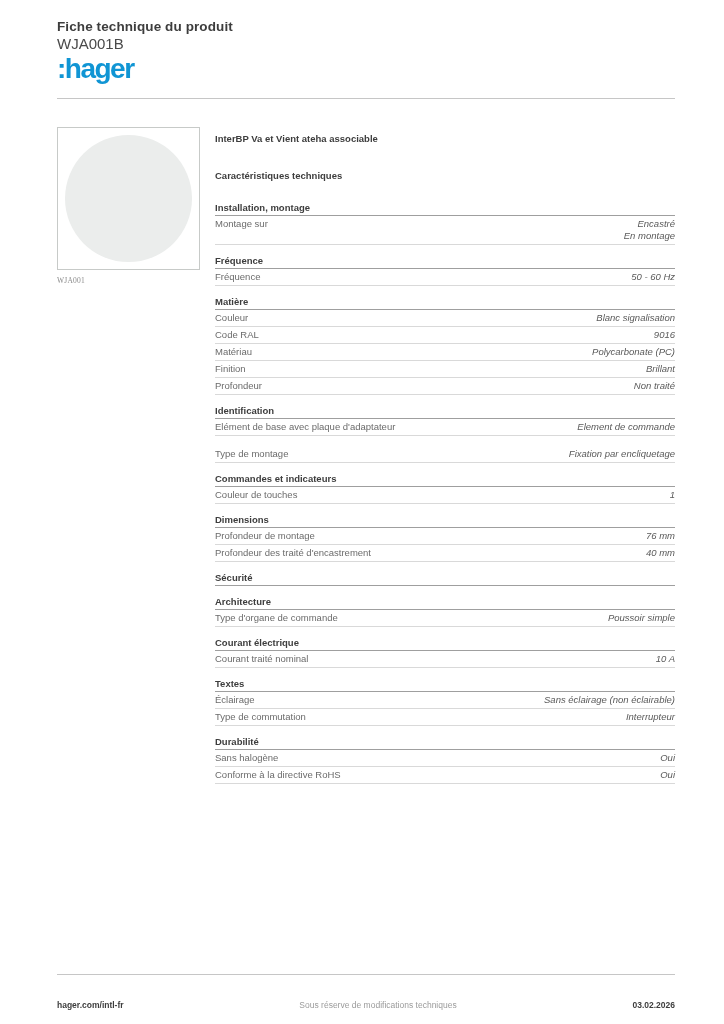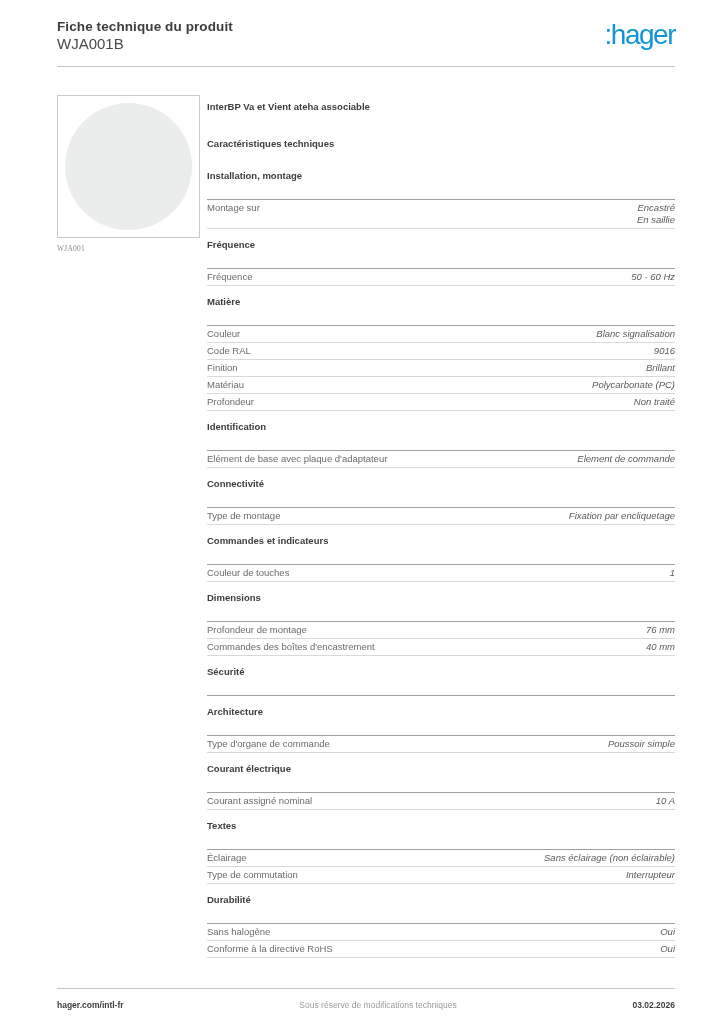--- a/index.html
+++ b/index.html
@@ -7,67 +7,67 @@
   body {
     background: #ffffff;
     font-family: "Liberation Sans", sans-serif;
     color: #3d3d3d;
     position: relative;
     overflow: hidden;
   }
   .page { padding: 18px 49px 0 57px; height: 100%; position: relative; }
 
   
-  .header { display: flex; justify-content: space-between; align-items: flex-start; }
+  .header { display: flex; justify-content: space-between; align-items: flex-start; flex-direction: column; }
   .header-left { }
   .page-title { font-size: 13.5px; font-weight: bold; color: #3d3d3d; line-height: 17px; letter-spacing: 0.1px; }
   .product-code { font-size: 15px; color: #4a4a4a; line-height: 16px; margin-top: 1px; }
-  .logo { font-size: 28px; font-weight: normal; color: #1095d4; letter-spacing: -1.5px; line-height: 30px; margin-top: 2px; text-align: right; }
+  .logo { font-size: 28px; font-weight: bold; color: #1095d4; letter-spacing: -1.5px; line-height: 30px; margin-top: 2px; text-align: right; }
   .header-rule { border-bottom: 1px solid #c6c6c6; margin-top: 14px; }
 
   
   .main { display: flex; margin-top: 28px; }
   .left-col { width: 143px; flex: 0 0 143px; }
   .image-frame {
     width: 143px; height: 143px;
     border: 1px solid #c7cac8;
     display: flex; align-items: center; justify-content: center;
     background: #ffffff;
   }
   .image-circle {
     width: 127px; height: 127px; border-radius: 50%;
     background: #ebedec;
   }
   .image-caption { font-size: 7.5px; color: #8c8c8c; margin-top: 6px; letter-spacing: 0.2px; font-family: Liberation Serif, serif; }
 
-  .right-col { flex: 1; margin-left: 7px; min-width: 0; }
+  .right-col { flex: 1; margin-left: 15px; min-width: 0; }
   .product-name { font-size: 9.5px; font-weight: bold; color: #3d3d3d; line-height: 11px; margin-top: 6px; }
   .section-title { font-size: 9.5px; font-weight: bold; color: #3d3d3d; line-height: 11px; margin-top: 26px; margin-bottom: 21px; }
 
   
   .spec-section { margin-bottom: 10px; }
   .section-heading {
     font-size: 9.5px; font-weight: bold; color: #3d3d3d;
-    line-height: 11px; padding-bottom: 18px;
+    line-height: 11px; padding-bottom: 2px;
     border-bottom: 1px solid #9f9f9f;
   }
   .spec-row {
     display: flex; justify-content: space-between; align-items: flex-start;
     padding: 2px 0 2.5px 0;
     border-bottom: 1px solid #d9d9d9;
   }
   .spec-label { font-size: 9.5px; color: #6b6b6b; line-height: 11px; padding-right: 12px; }
   .spec-values { text-align: right; flex-shrink: 0; }
   .spec-values div { font-size: 9.5px; color: #5a5a5a; line-height: 11.5px; font-style: italic; }
 
   
   .footer {
     position: absolute; left: 57px; right: 49px; bottom: 14px;
     border-top: 1px solid #c6c6c6;
-    padding-top: 11px;
+    padding-top: 25px;
     display: flex; justify-content: space-between; align-items: baseline;
   }
   .footer-url { font-size: 8.5px; font-weight: bold; color: #3d3d3d; }
   .footer-disclaimer { font-size: 8.5px; color: #9b9b9b; }
   .footer-date { font-size: 8.5px; font-weight: bold; color: #3d3d3d; }
 </style>
 </head>
 <body>
 
 <div class="page">
@@ -93,21 +93,21 @@
       <div class="product-name">InterBP Va et Vient ateha associable</div>
       <div class="section-title">Caractéristiques techniques</div>
       <div id="sections-host">
           <div class="spec-section">
     <div class="section-heading">Installation, montage</div>
     <div>
               <div class="spec-row">
     <div class="spec-label">Montage sur</div>
     <div class="spec-values">
                   <div>Encastré</div>
-                  <div>En saillie</div>
+                  <div>En montage</div>
                 </div>
   </div>
             </div>
   </div>
           <div class="spec-section">
     <div class="section-heading">Fréquence</div>
     <div>
               <div class="spec-row">
     <div class="spec-label">Fréquence</div>
     <div class="spec-values">
@@ -125,52 +125,51 @@
                   <div>Blanc signalisation</div>
                 </div>
   </div>
               <div class="spec-row">
     <div class="spec-label">Code RAL</div>
     <div class="spec-values">
                   <div>9016</div>
                 </div>
   </div>
               <div class="spec-row">
+    <div class="spec-label">Matériau</div>
+    <div class="spec-values">
+                  <div>Polycarbonate (PC)</div>
+                </div>
+  </div>
+              <div class="spec-row">
     <div class="spec-label">Finition</div>
     <div class="spec-values">
                   <div>Brillant</div>
                 </div>
   </div>
               <div class="spec-row">
-    <div class="spec-label">Matériau</div>
-    <div class="spec-values">
-                  <div>Polycarbonate (PC)</div>
-                </div>
-  </div>
-              <div class="spec-row">
     <div class="spec-label">Profondeur</div>
     <div class="spec-values">
                   <div>Non traité</div>
                 </div>
   </div>
             </div>
   </div>
           <div class="spec-section">
     <div class="section-heading">Identification</div>
     <div>
               <div class="spec-row">
     <div class="spec-label">Elément de base avec plaque d'adaptateur</div>
     <div class="spec-values">
                   <div>Element de commande</div>
                 </div>
   </div>
             </div>
   </div>
           <div class="spec-section">
-    <div class="section-heading">Connectivité</div>
     <div>
               <div class="spec-row">
     <div class="spec-label">Type de montage</div>
     <div class="spec-values">
                   <div>Fixation par encliquetage</div>
                 </div>
   </div>
             </div>
   </div>
           <div class="spec-section">
@@ -187,21 +186,21 @@
           <div class="spec-section">
     <div class="section-heading">Dimensions</div>
     <div>
               <div class="spec-row">
     <div class="spec-label">Profondeur de montage</div>
     <div class="spec-values">
                   <div>76 mm</div>
                 </div>
   </div>
               <div class="spec-row">
-    <div class="spec-label">Commandes des boîtes d'encastrement</div>
+    <div class="spec-label">Profondeur des traité d'encastrement</div>
     <div class="spec-values">
                   <div>40 mm</div>
                 </div>
   </div>
             </div>
   </div>
           <div class="spec-section">
     <div class="section-heading">Sécurité</div>
   </div>
           <div class="spec-section">
@@ -212,21 +211,21 @@
     <div class="spec-values">
                   <div>Poussoir simple</div>
                 </div>
   </div>
             </div>
   </div>
           <div class="spec-section">
     <div class="section-heading">Courant électrique</div>
     <div>
               <div class="spec-row">
-    <div class="spec-label">Courant assigné nominal</div>
+    <div class="spec-label">Courant traité nominal</div>
     <div class="spec-values">
                   <div>10 A</div>
                 </div>
   </div>
             </div>
   </div>
           <div class="spec-section">
     <div class="section-heading">Textes</div>
     <div>
               <div class="spec-row">

